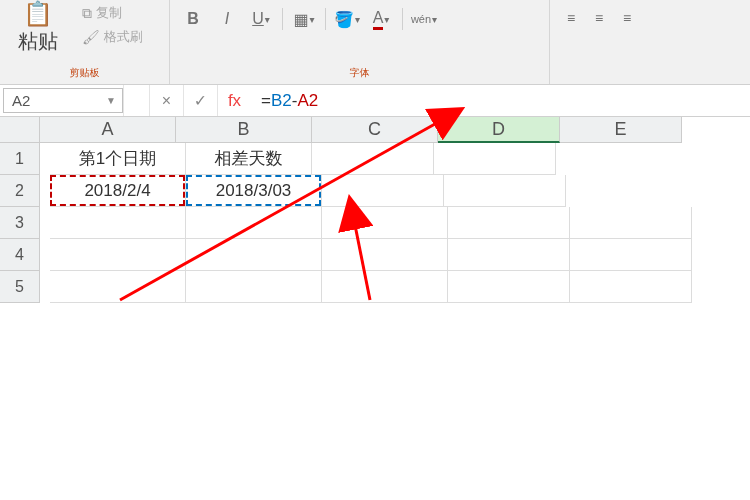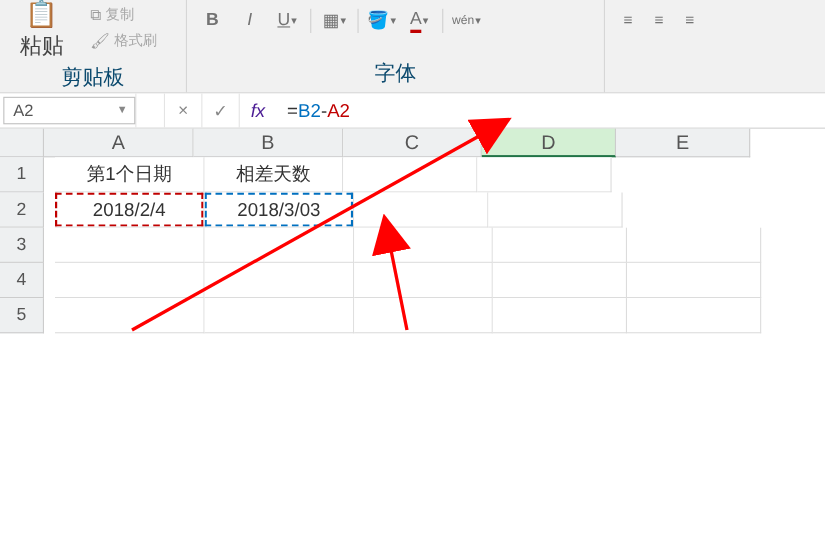--- a/index.html
+++ b/index.html
@@ -1,42 +1,42 @@
 <!DOCTYPE html>
 <html><head>
 <meta charset="utf-8">
 <style>
 * { box-sizing: border-box; margin: 0; padding: 0; font-family: "Microsoft YaHei", Arial, sans-serif; }
 body { background: #fff; width: 750px; height: 500px; overflow: hidden; position: relative; }
 
 .ribbon { background: #f1f1f1; height: 85px; border-bottom: 1px solid #d0d0d0; display: flex; }
 .ribbon-group { display: flex; flex-direction: column; padding: 2px 8px 0 8px; border-right: 1px solid #d6d6d6; height: 100%; }
 .ribbon-group-body { flex: 1; display: flex; align-items: flex-start; gap: 4px; }
-.ribbon-group-label { font-size: 19px; color: #0c4a6e; text-align: center; padding: 2px 0 4px 0; }
+.ribbon-group-label { font-size: 10px; color: #c2410c; text-align: center; padding: 2px 0 4px 0; }
 
 .paste-block { display: flex; flex-direction: column; align-items: center; width: 60px; }
 .paste-icon { font-size: 24px; color: #5a5a5a; line-height: 1; }
 .paste-label { font-size: 20px; color: #444; margin-top: 2px; }
 .paste-sub { display: flex; flex-direction: column; gap: 2px; margin-left: 6px; }
 .mini-btn { display: flex; align-items: center; gap: 4px; font-size: 13px; color: #a8a8a8; height: 22px; padding: 0 4px; }
 .mini-icon { font-size: 14px; color: #9a9a9a; }
 
 .font-controls { display: flex; gap: 4px; align-items: center; flex-wrap: wrap; width: 320px; padding-top: 4px; }
 .font-btn { width: 30px; height: 26px; display: flex; align-items: center; justify-content: center; color: #737373; font-size: 16px; border: 1px solid transparent; }
 .font-btn .sub { font-size: 10px; margin-left: 1px; }
 .sep { width: 1px; height: 22px; background: #cfcfcf; margin: 0 2px; }
 
 .align-controls { display: flex; gap: 2px; align-items: center; padding-top: 4px; }
 .align-btn { width: 26px; height: 24px; display: flex; align-items: center; justify-content: center; color: #737373; font-size: 14px; }
 
 .formula-bar { display: flex; height: 32px; border-bottom: 1px solid #d0d0d0; align-items: stretch; background: #fff; }
 .name-box { width: 120px; border: 1px solid #c0c0c0; margin: 3px 0 3px 3px; display: flex; align-items: center; padding: 0 8px; font-size: 15px; color: #555; position: relative; }
 .name-box .dd { position: absolute; right: 6px; color: #888; font-size: 10px; }
 .fb-btn { width: 34px; display: flex; align-items: center; justify-content: center; color: #888; font-size: 16px; border-left: 1px solid #e4e4e4; }
-.fb-btn.fx { font-style: italic; font-family: "Times New Roman", serif; font-size: 17px; color: #4c1d95; }
+.fb-btn.fx { font-family: "Times New Roman", serif; font-size: 17px; color: #ef4444; }
 .fb-input { flex: 1; display: flex; align-items: center; padding: 0 10px; font-size: 17px; color: #333; position: relative; }
 .fb-ref-b { color: #0070c0; }
 .fb-ref-a { color: #c00000; }
 .fb-spacer { width: 26px; border-left: 1px solid #e4e4e4; }
 
 .grid { position: relative; }
 .corner { position: absolute; left: 0; top: 0; width: 40px; height: 26px; background: #eef0f1; border-right: 1px solid #ccc; border-bottom: 1px solid #ccc; }
 .col-headers { position: absolute; left: 40px; top: 0; display: flex; height: 26px; }
 .col-h { background: #eef0f1; border-right: 1px solid #ccc; border-bottom: 1px solid #ccc; display: flex; align-items: center; justify-content: center; font-size: 18px; color: #555; }
 .col-h.active { background: #d4f0d4; border-bottom: 2px solid #217346; }

